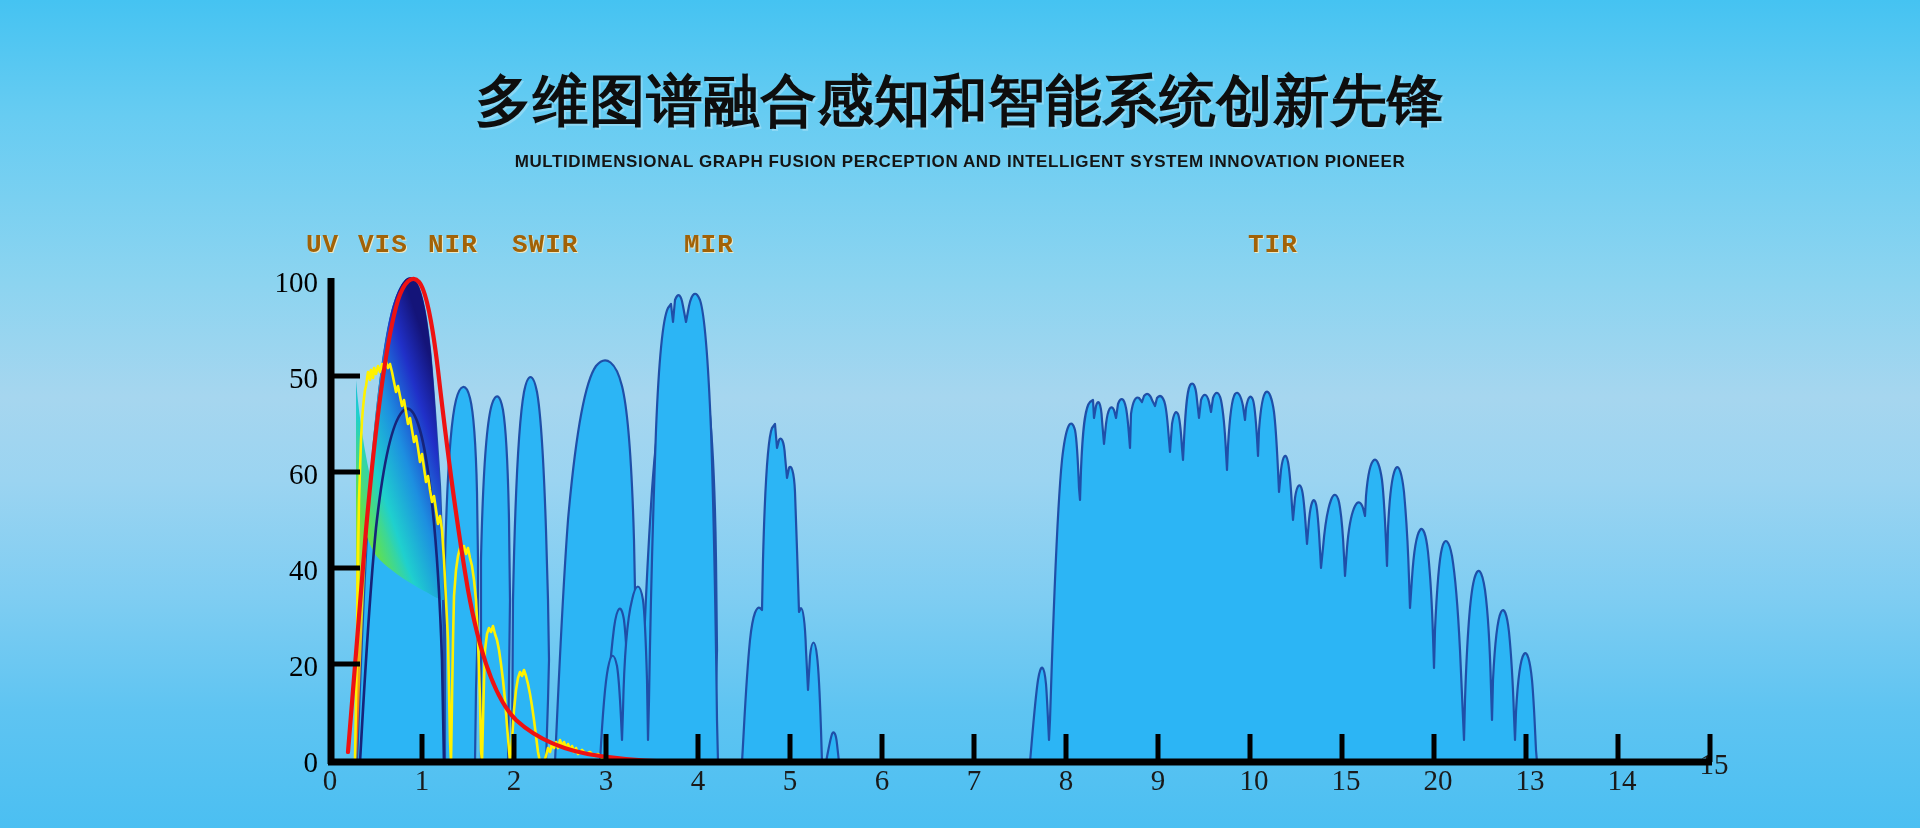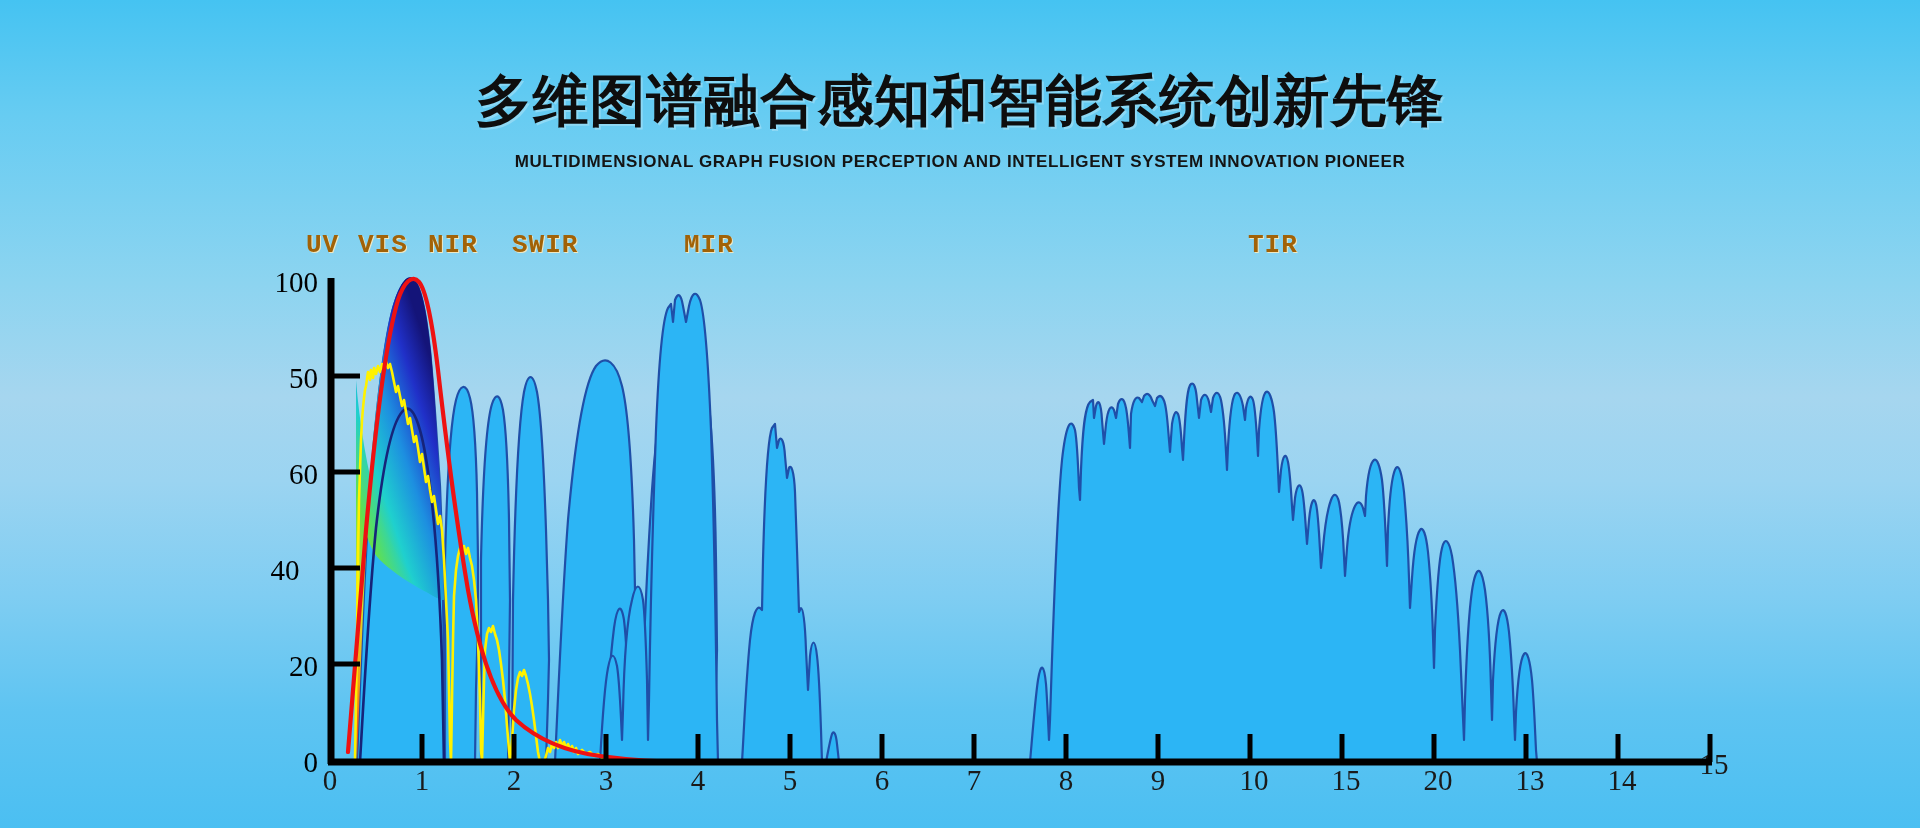--- a/index.html
+++ b/index.html
@@ -82,21 +82,21 @@
   <div class="bandlabel" style="left:306px;top:230px;">UV</div>
   <div class="bandlabel" style="left:358px;top:230px;">VIS</div>
   <div class="bandlabel" style="left:428px;top:230px;">NIR</div>
   <div class="bandlabel" style="left:512px;top:230px;">SWIR</div>
   <div class="bandlabel" style="left:684px;top:230px;">MIR</div>
   <div class="bandlabel" style="left:1248px;top:230px;">TIR</div>
 
   <div class="ytick-label" style="left:252px;top:266px;width:66px;">100</div>
   <div class="ytick-label" style="left:252px;top:362px;width:66px;">50</div>
   <div class="ytick-label" style="left:252px;top:458px;width:66px;">60</div>
-  <div class="ytick-label" style="left:252px;top:554px;width:66px;text-align:center;">40</div>
+  <div class="ytick-label" style="left:252px;top:554px;width:66px;">40</div>
   <div class="ytick-label" style="left:252px;top:650px;width:66px;">20</div>
   <div class="ytick-label" style="left:252px;top:746px;width:66px;">0</div>
 
   <div class="xtick-label" style="left:310px;top:764px;width:40px;">0</div>
   <div class="xtick-label" style="left:402px;top:764px;width:40px;">1</div>
   <div class="xtick-label" style="left:494px;top:764px;width:40px;">2</div>
   <div class="xtick-label" style="left:586px;top:764px;width:40px;">3</div>
   <div class="xtick-label" style="left:678px;top:764px;width:40px;">4</div>
   <div class="xtick-label" style="left:770px;top:764px;width:40px;">5</div>
   <div class="xtick-label" style="left:862px;top:764px;width:40px;">6</div>

